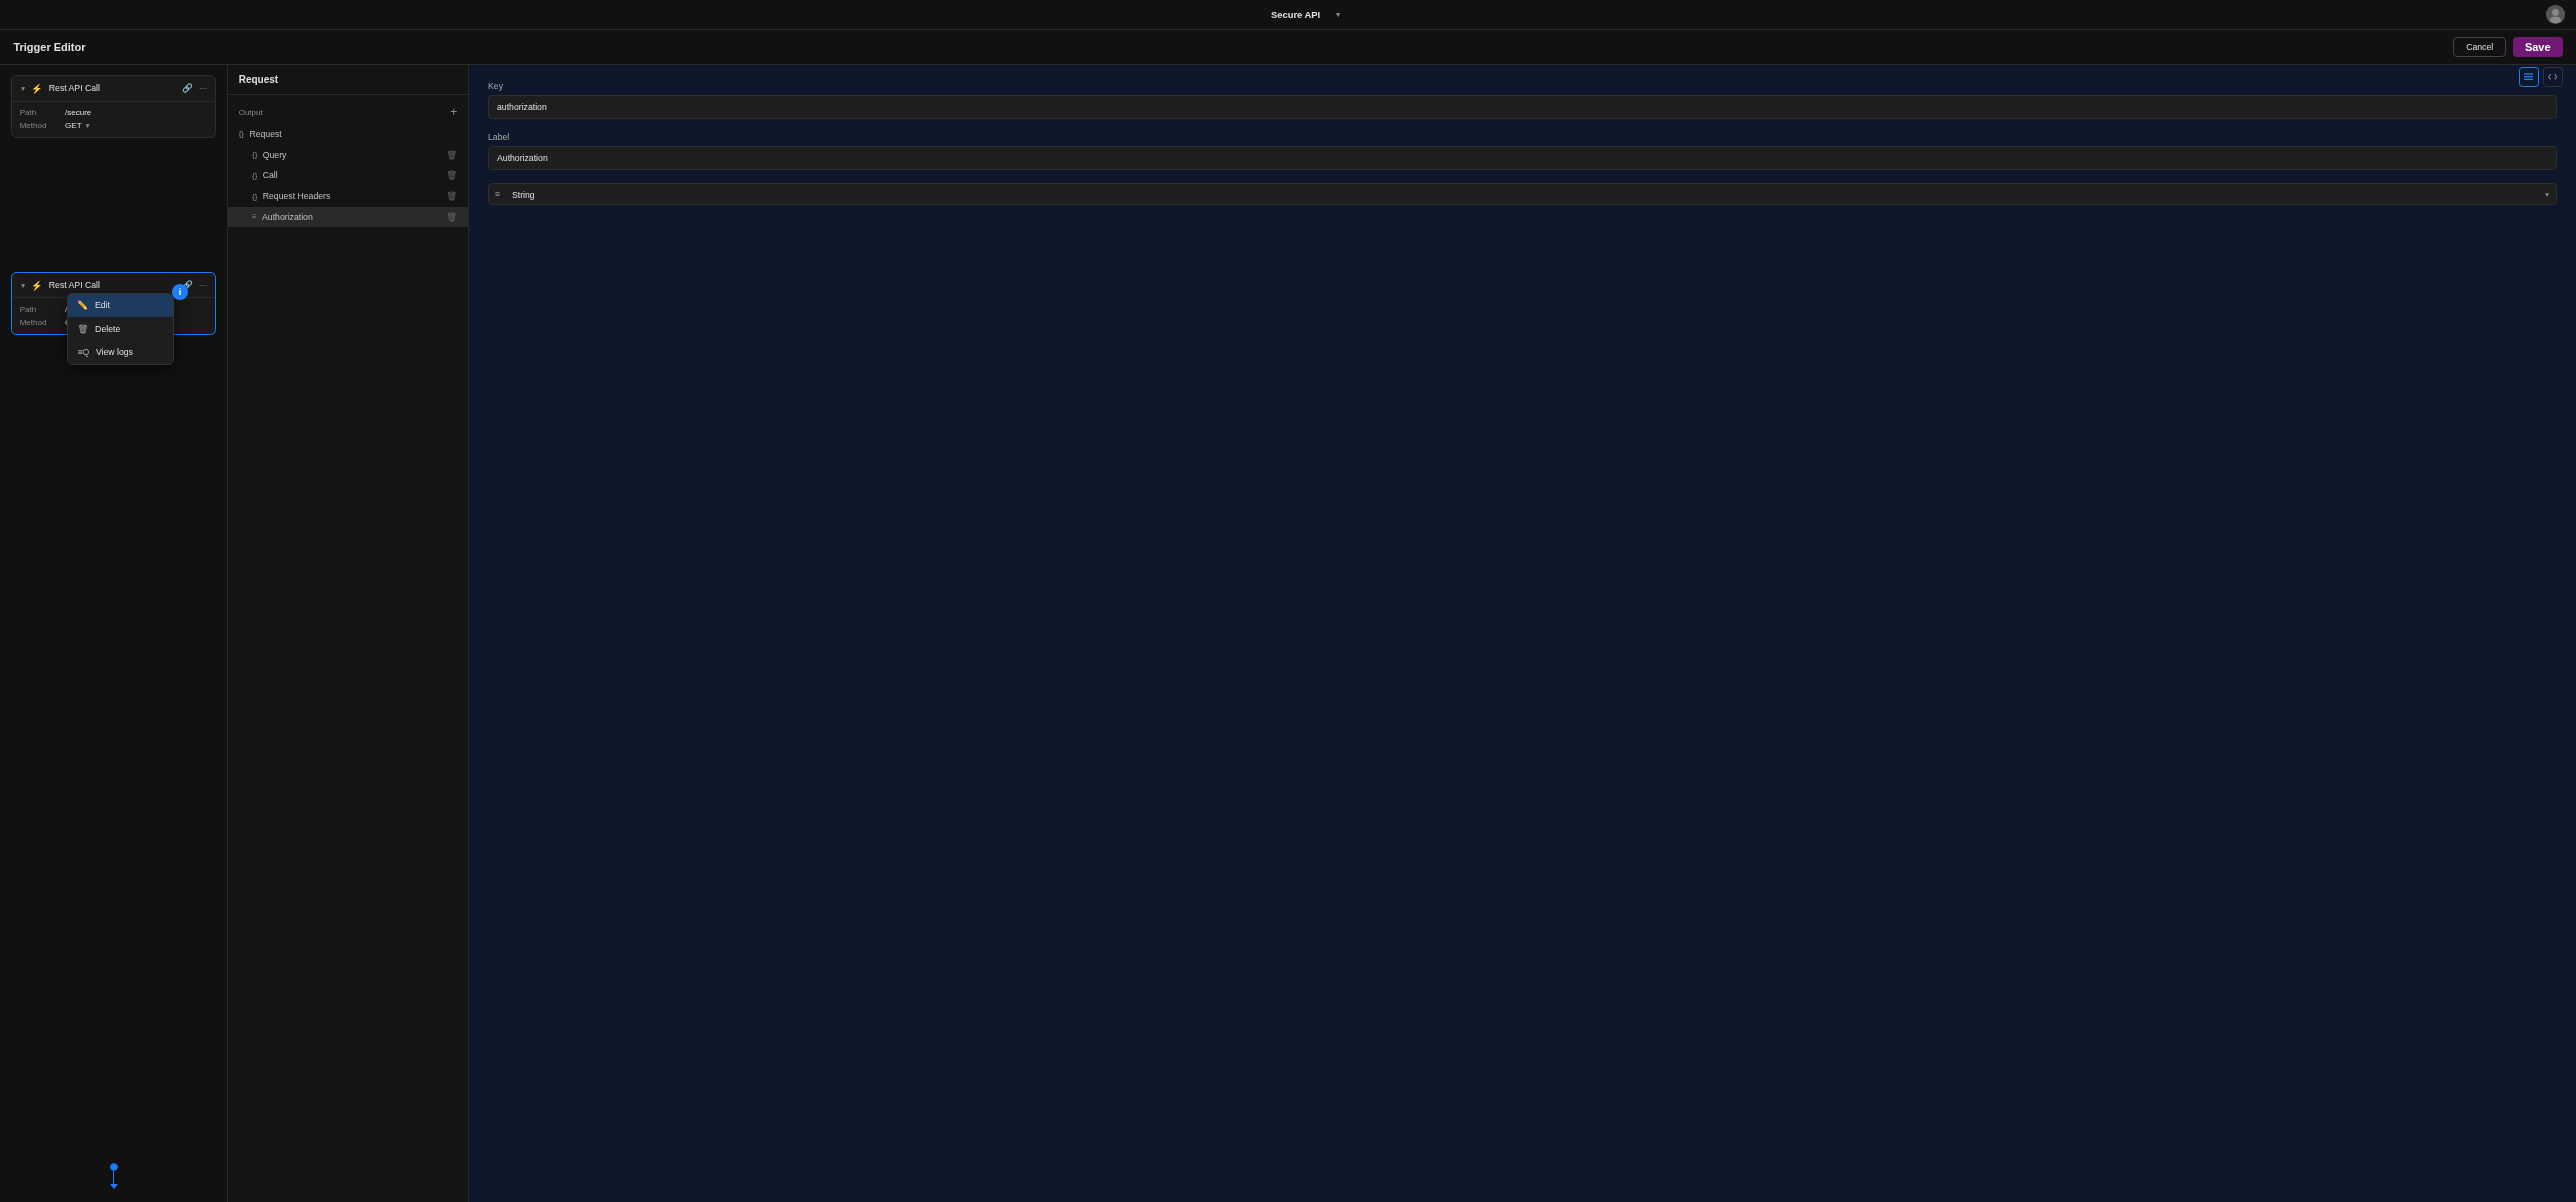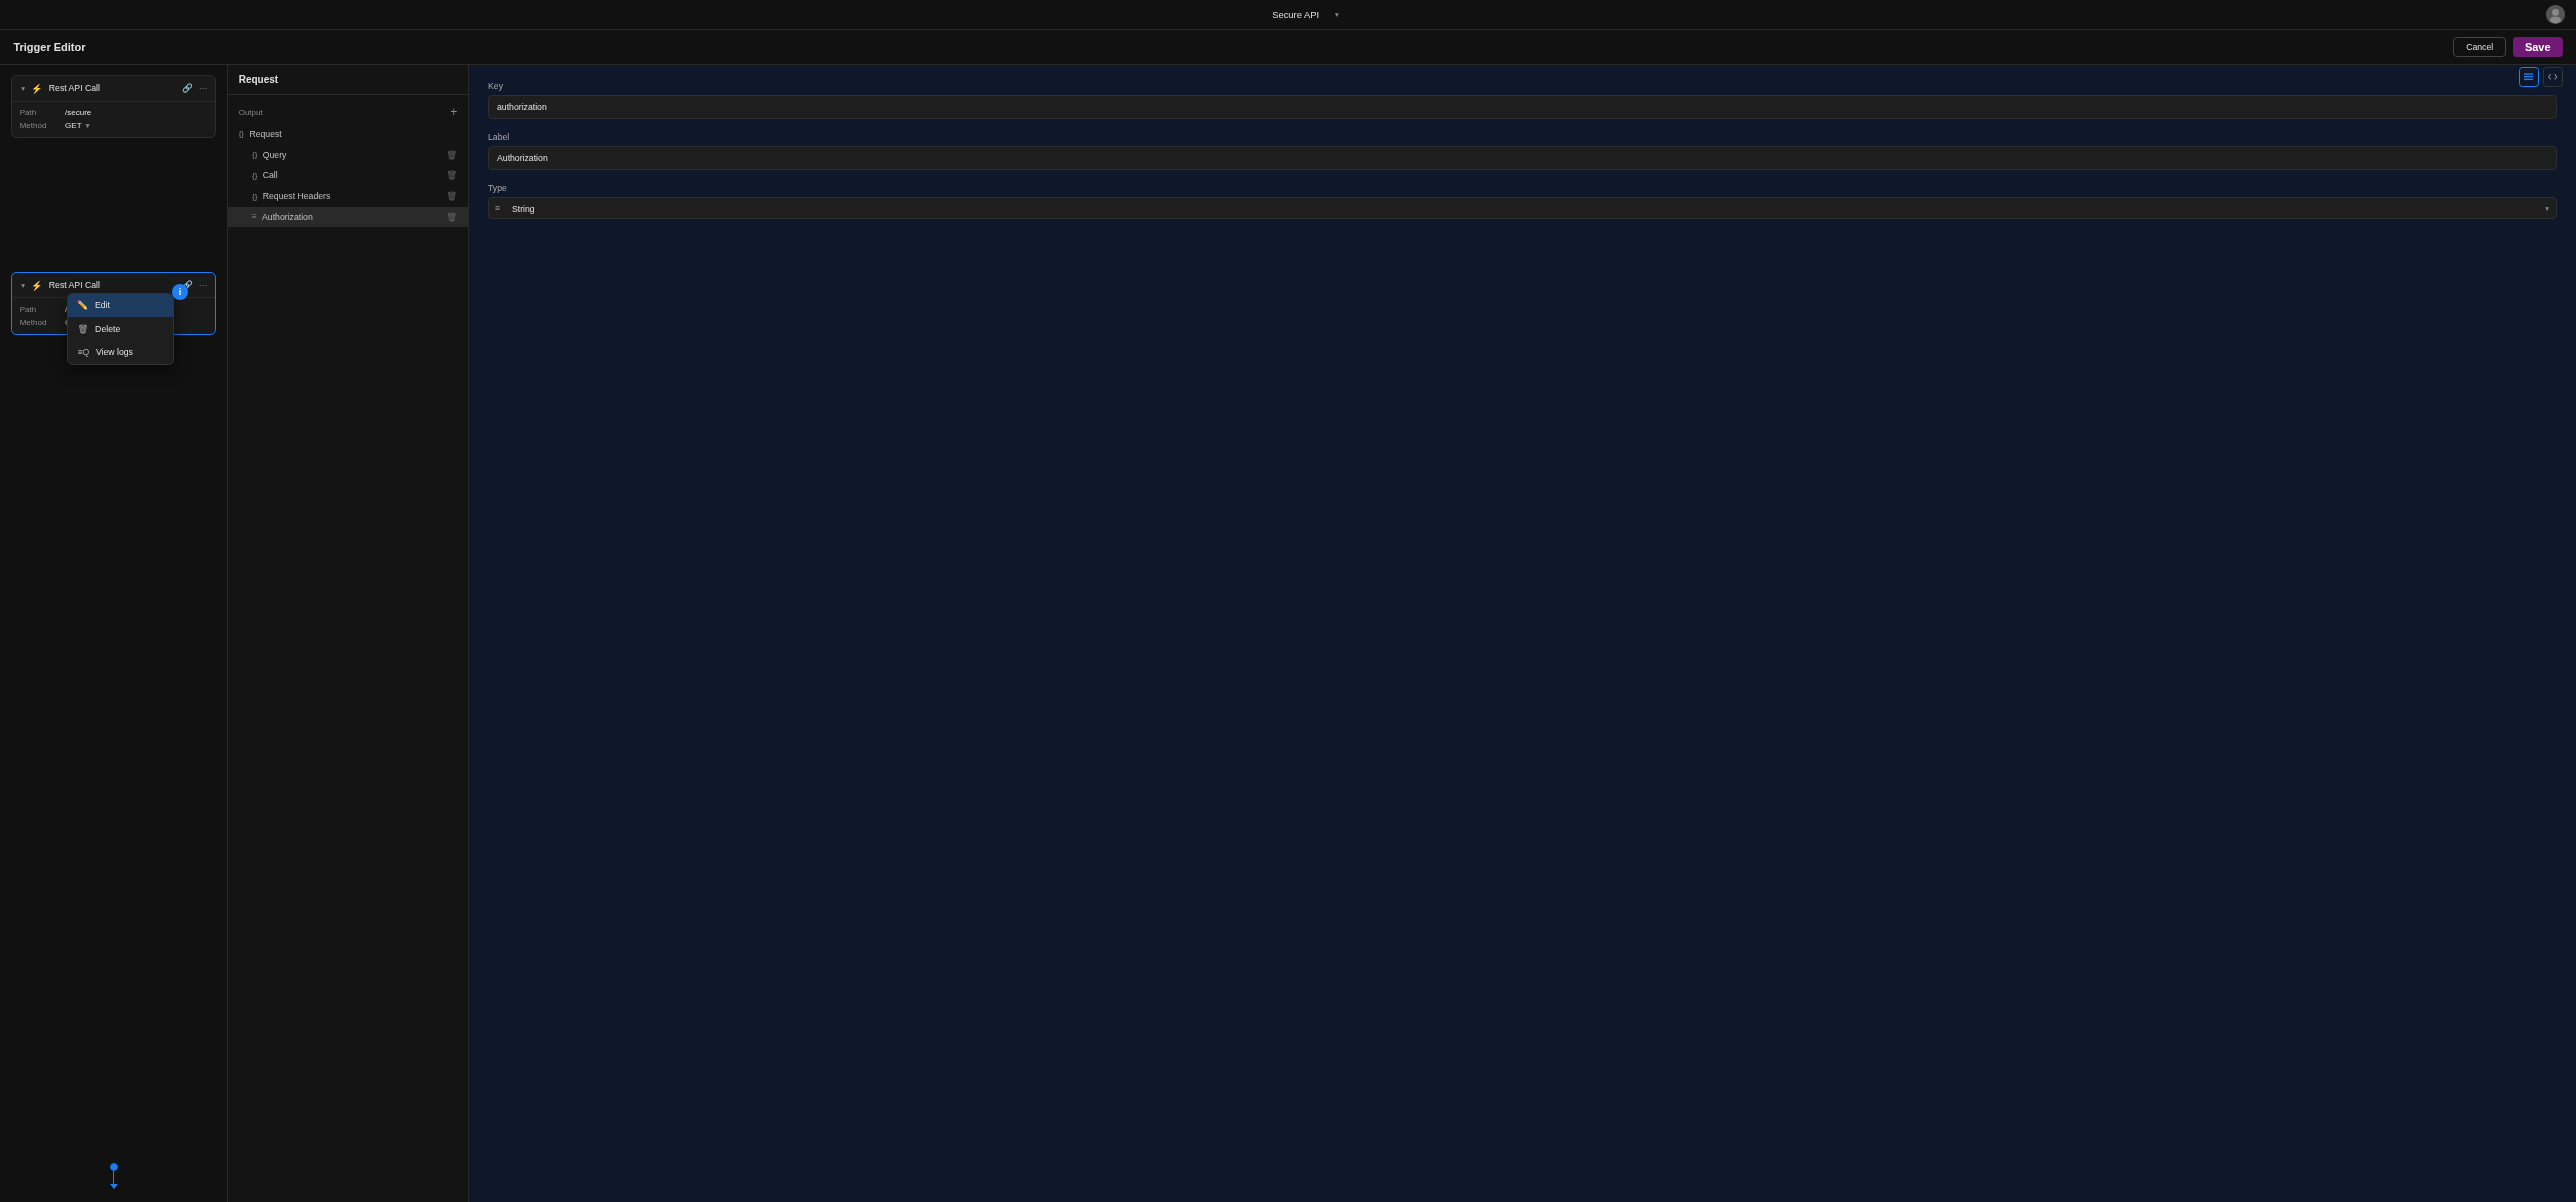--- a/index.html
+++ b/index.html
@@ -20,21 +20,21 @@
       background: #111;
       border-bottom: 0.7px solid #2a2a2a;
       height: 29.5px;
       padding: 0 10.7px;
     }
     .topbar-center {
       display: flex;
       align-items: center;
       gap: 16px;
       font-size: 9.4px;
-      font-weight: 400;
+      font-weight: 700;
       color: #e0e0e0;
     }
     .topbar-center .chevron {
       color: #888;
       font-size: 7.4px;
     }
     .topbar-avatar {
       width: 19px;
       height: 19px;
       border-radius: 50%;
@@ -565,21 +565,20 @@
       <input class="field-input" type="text" value="authorization" style="">
     </div>
 
     <div class="field-group">
       <div class="field-label">Label</div>
       <input class="field-input" type="text" value="Authorization" style="">
     </div>
 
 
     <div class="field-group">
-      <div class="field-label">Type</div>
       <div class="field-select-wrapper">
         <span class="field-select-icon">≡</span>
         <select class="field-select">
           <option value="String">String</option>
           <option value="Number">Number</option>
           <option value="Boolean">Boolean</option>
           <option value="Object">Object</option>
           <option value="Array">Array</option>
         </select>
         <span class="field-select-chevron">▾</span>

